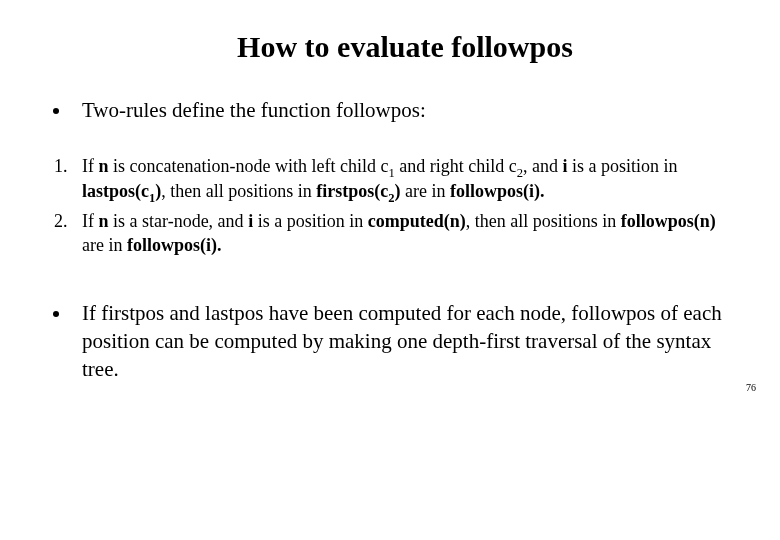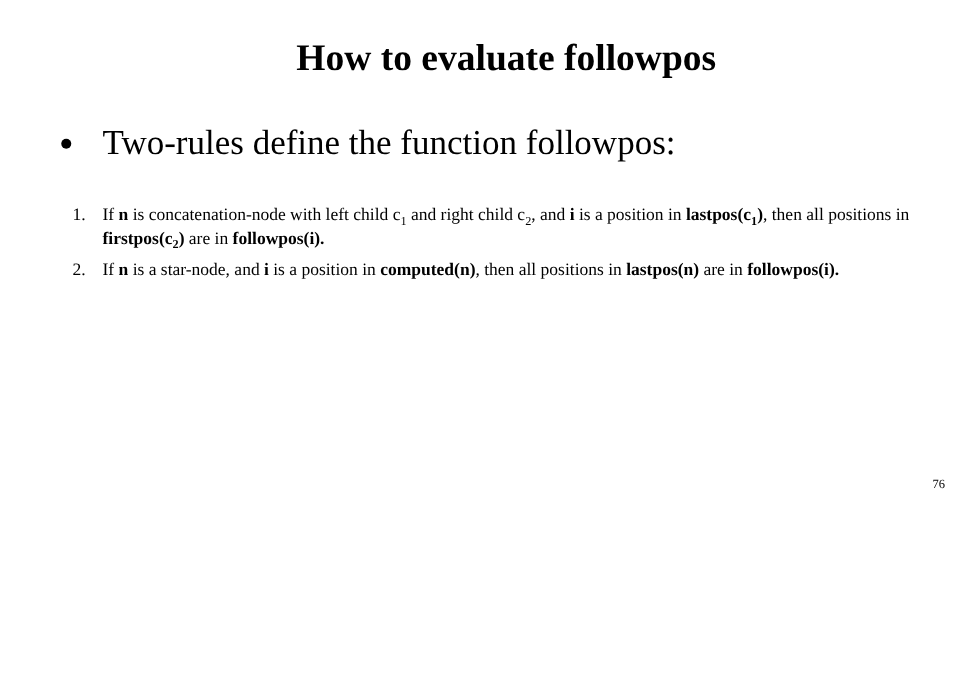--- a/index.html
+++ b/index.html
@@ -22,31 +22,31 @@
     text-align: center;
     font-size: 30px;
     font-weight: bold;
     margin: 0 0 32px 0;
     padding-left: 40px;
   }
   ul.bullets {
     list-style-type: disc;
     margin: 12px 0 30px 0;
     padding-left: 42px;
-    font-size: 28px;
+    font-size: 21px;
     line-height: 1.35;
   }
   ul.bullets > li {
     margin-bottom: 6px;
     padding-left: 10px;
   }
   ol.rules {
     margin: 0 0 41px 0;
     padding-left: 42px;
-    font-size: 14px;
+    font-size: 18px;
     line-height: 1.35;
   }
   ol.rules > li {
     margin-bottom: 6px;
     padding-left: 10px;
   }
   .b { font-weight: bold; }
   sub { font-size: 0.7em; vertical-align: sub; line-height: 0; }
   .page-num {
     position: absolute;
@@ -65,19 +65,22 @@
 
   <ul class="bullets">
     <li>Two-rules define the function followpos:</li>
   </ul>
 
   <ol class="rules">
     <li>
       <span>If </span><span class="b">n</span><span> is concatenation-node with left child c</span><sub>1</sub><span> and right child c</span><sub>2</sub><span>, and </span><span class="b">i</span><span> is a position in </span><span class="b"><span>lastpos(c</span><sub>1</sub><span>)</span></span><span>, then all positions in </span><span class="b"><span>firstpos(c</span><sub>2</sub><span>)</span></span><span> are in </span><span class="b">followpos(i).</span><span></span>
     </li>
     <li>
-      <span>If </span><span class="b">n</span><span> is a star-node, and </span><span class="b">i</span><span> is a position in </span><span class="b">computed(n)</span><span>, then all positions in </span><span class="b">lastpos(n)</span><span> are in </span><span class="b">followpos(i).</span><span></span>
+      <span>If </span><span class="b">n</span><span> is a star-node, and </span><span class="b">i</span><span> is a position in </span><span class="b">computed(n)</span><span>, then all positions in </span><span class="b">followpos(n)</span><span> are in </span><span class="b">followpos(i).</span><span></span>
     </li>
   </ol>
 
+  <ul class="bullets">
+    <li>If firstpos and lastpos have been computed for each node, followpos of each position can be computed by making one depth-first traversal of the syntax tree.</li>
+  </ul>
 
   <div class="page-num">76</div>
 </div>
 
 </body></html>

